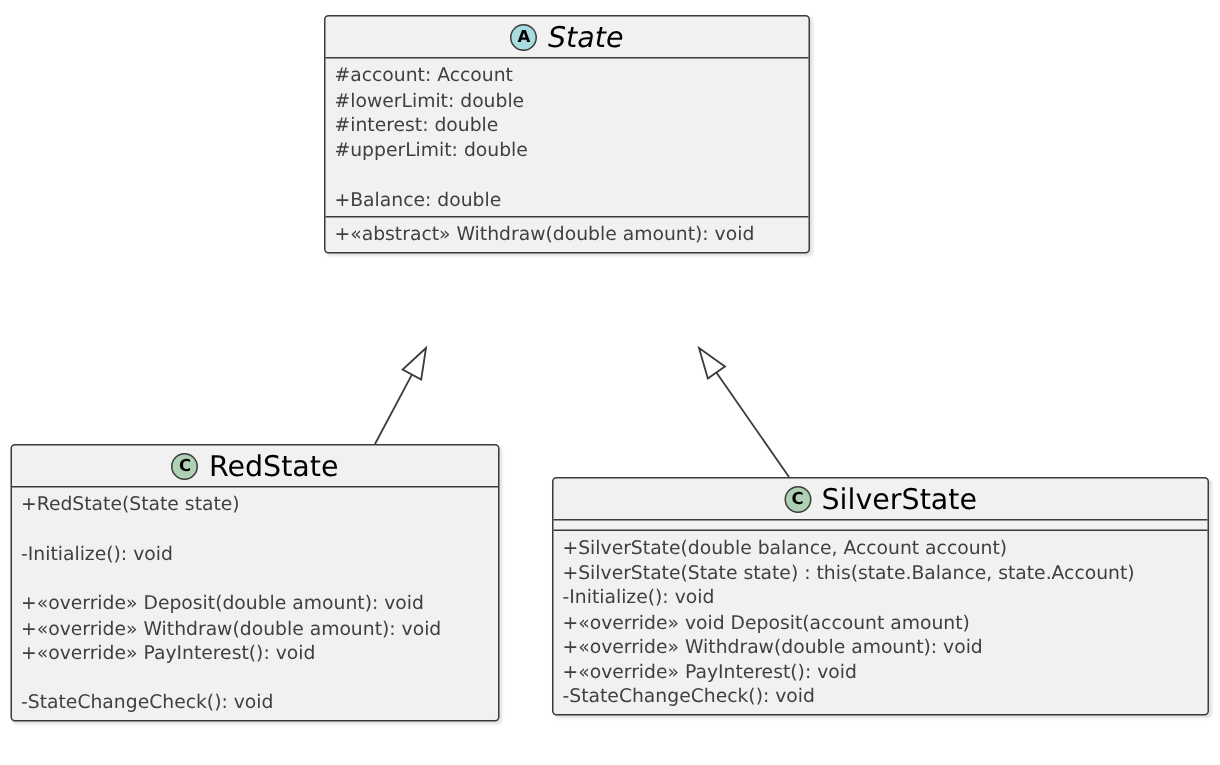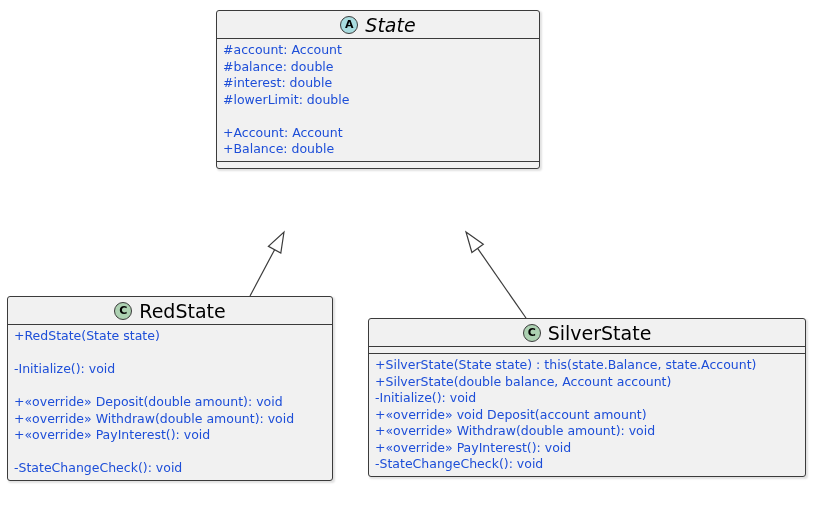--- a/index.html
+++ b/index.html
@@ -64,21 +64,21 @@
   }
   .compartment.empty {
     padding: 0;
     height: 6px;
   }
   .member-line {
     font-size: 12.5px;
     line-height: 16.5px;
     min-height: 16.5px;
     white-space: nowrap;
-    color: #1d4ed8;
+    color: #404040;
   }
 </style>
 </head>
 <body>
 
 <div class="canvas">
 
   <svg class="relations-layer" width="813" height="510" viewBox="0 0 813 510">
     <g>
       <line x1="250" y1="296" x2="274.6" y2="249.7" stroke="#3b3b3b" stroke-width="1.2" fill="none"></line>
@@ -90,28 +90,28 @@
     </g>
   </svg>
 
   <div class="class-box" style="left:216px; top:10px; width:322px;">
     <div class="class-header">
       <span class="stereo-circle" style="background-color: rgb(169, 220, 223);">A</span>
       <span class="class-name italic">State</span>
     </div>
     <div class="compartment fields">
         <div class="member-line">#account: Account</div>
-        <div class="member-line">#balance: double</div>
+        <div class="member-line">#lowerLimit: double</div>
         <div class="member-line">#interest: double</div>
-        <div class="member-line">#lowerLimit: double</div>
+        <div class="member-line">#upperLimit: double</div>
         <div class="member-line"></div>
-        <div class="member-line">+Account: Account</div>
         <div class="member-line">+Balance: double</div>
       </div>
     <div class="compartment methods">
+        <div class="member-line">+«abstract» Withdraw(double amount): void</div>
       </div>
   </div>
 
   <div class="class-box" style="left:7px; top:296px; width:324px;">
     <div class="class-header">
       <span class="stereo-circle" style="background-color: rgb(173, 209, 178);">C</span>
       <span class="class-name">RedState</span>
     </div>
     <div class="compartment methods">
         <div class="member-line">+RedState(State state)</div>
@@ -126,22 +126,22 @@
       </div>
   </div>
 
   <div class="class-box" style="left:368px; top:318px; width:436px;">
     <div class="class-header">
       <span class="stereo-circle" style="background-color: rgb(173, 209, 178);">C</span>
       <span class="class-name">SilverState</span>
     </div>
     <div class="compartment fields empty"></div>
     <div class="compartment methods">
+        <div class="member-line">+SilverState(double balance, Account account)</div>
         <div class="member-line">+SilverState(State state) : this(state.Balance, state.Account)</div>
-        <div class="member-line">+SilverState(double balance, Account account)</div>
         <div class="member-line">-Initialize(): void</div>
         <div class="member-line">+«override» void Deposit(account amount)</div>
         <div class="member-line">+«override» Withdraw(double amount): void</div>
         <div class="member-line">+«override» PayInterest(): void</div>
         <div class="member-line">-StateChangeCheck(): void</div>
       </div>
   </div>
 
 </div>
 

